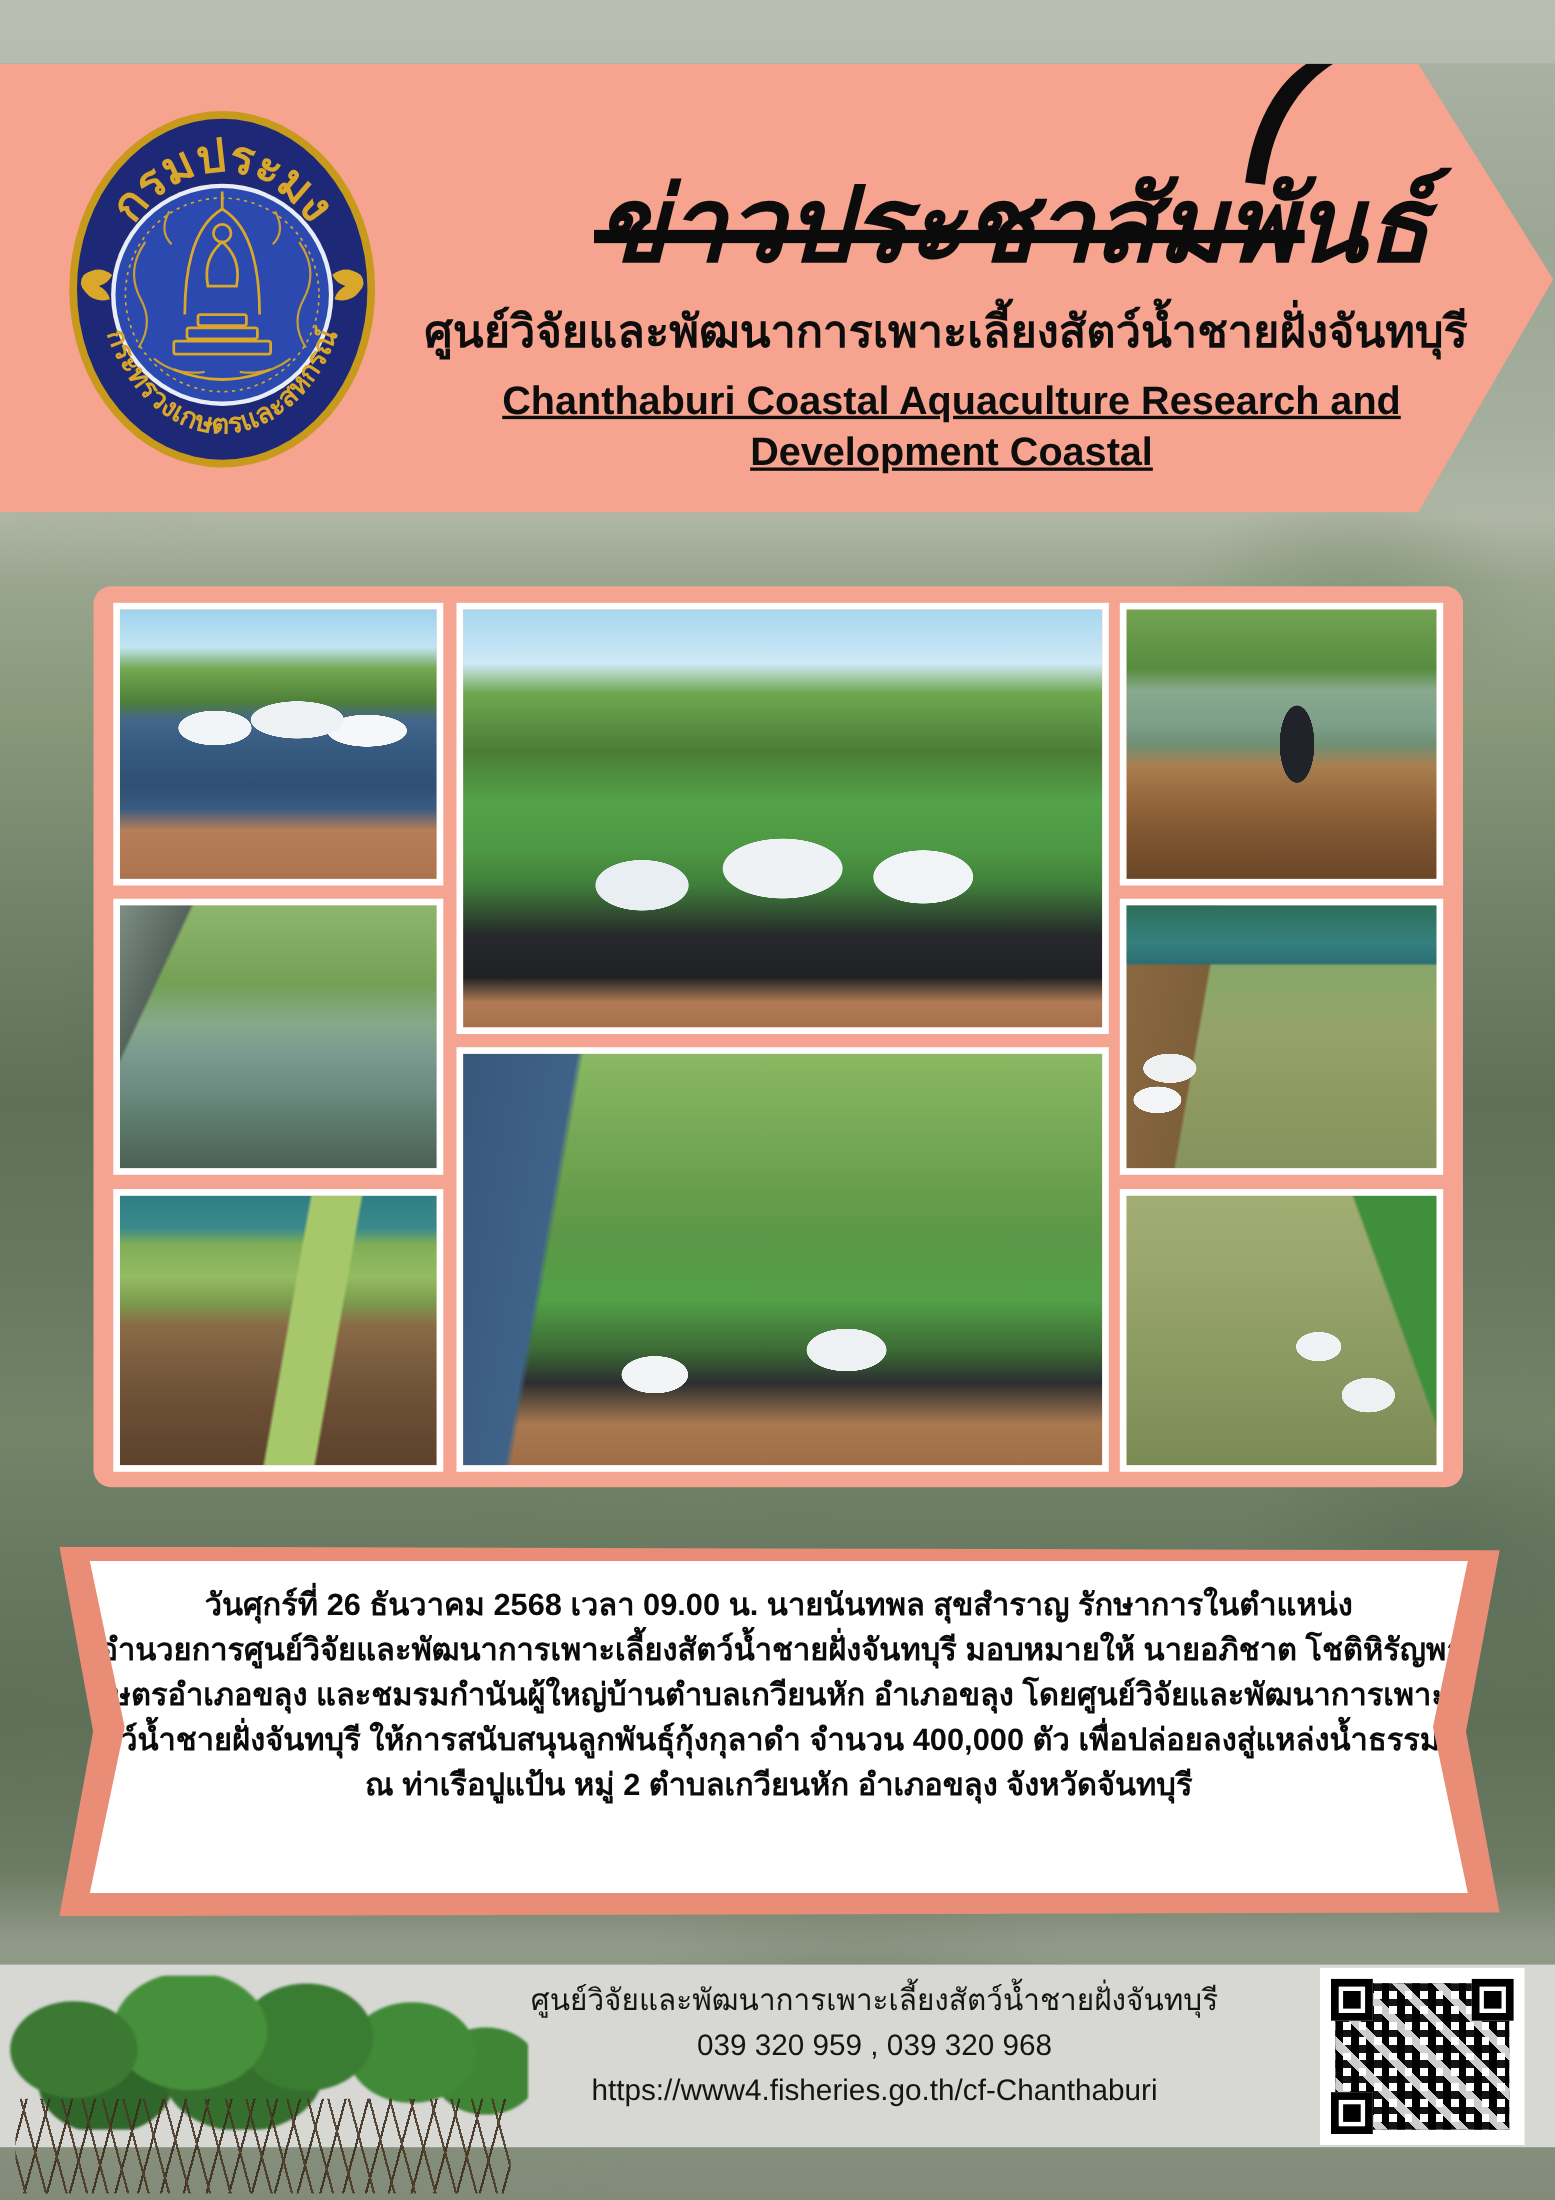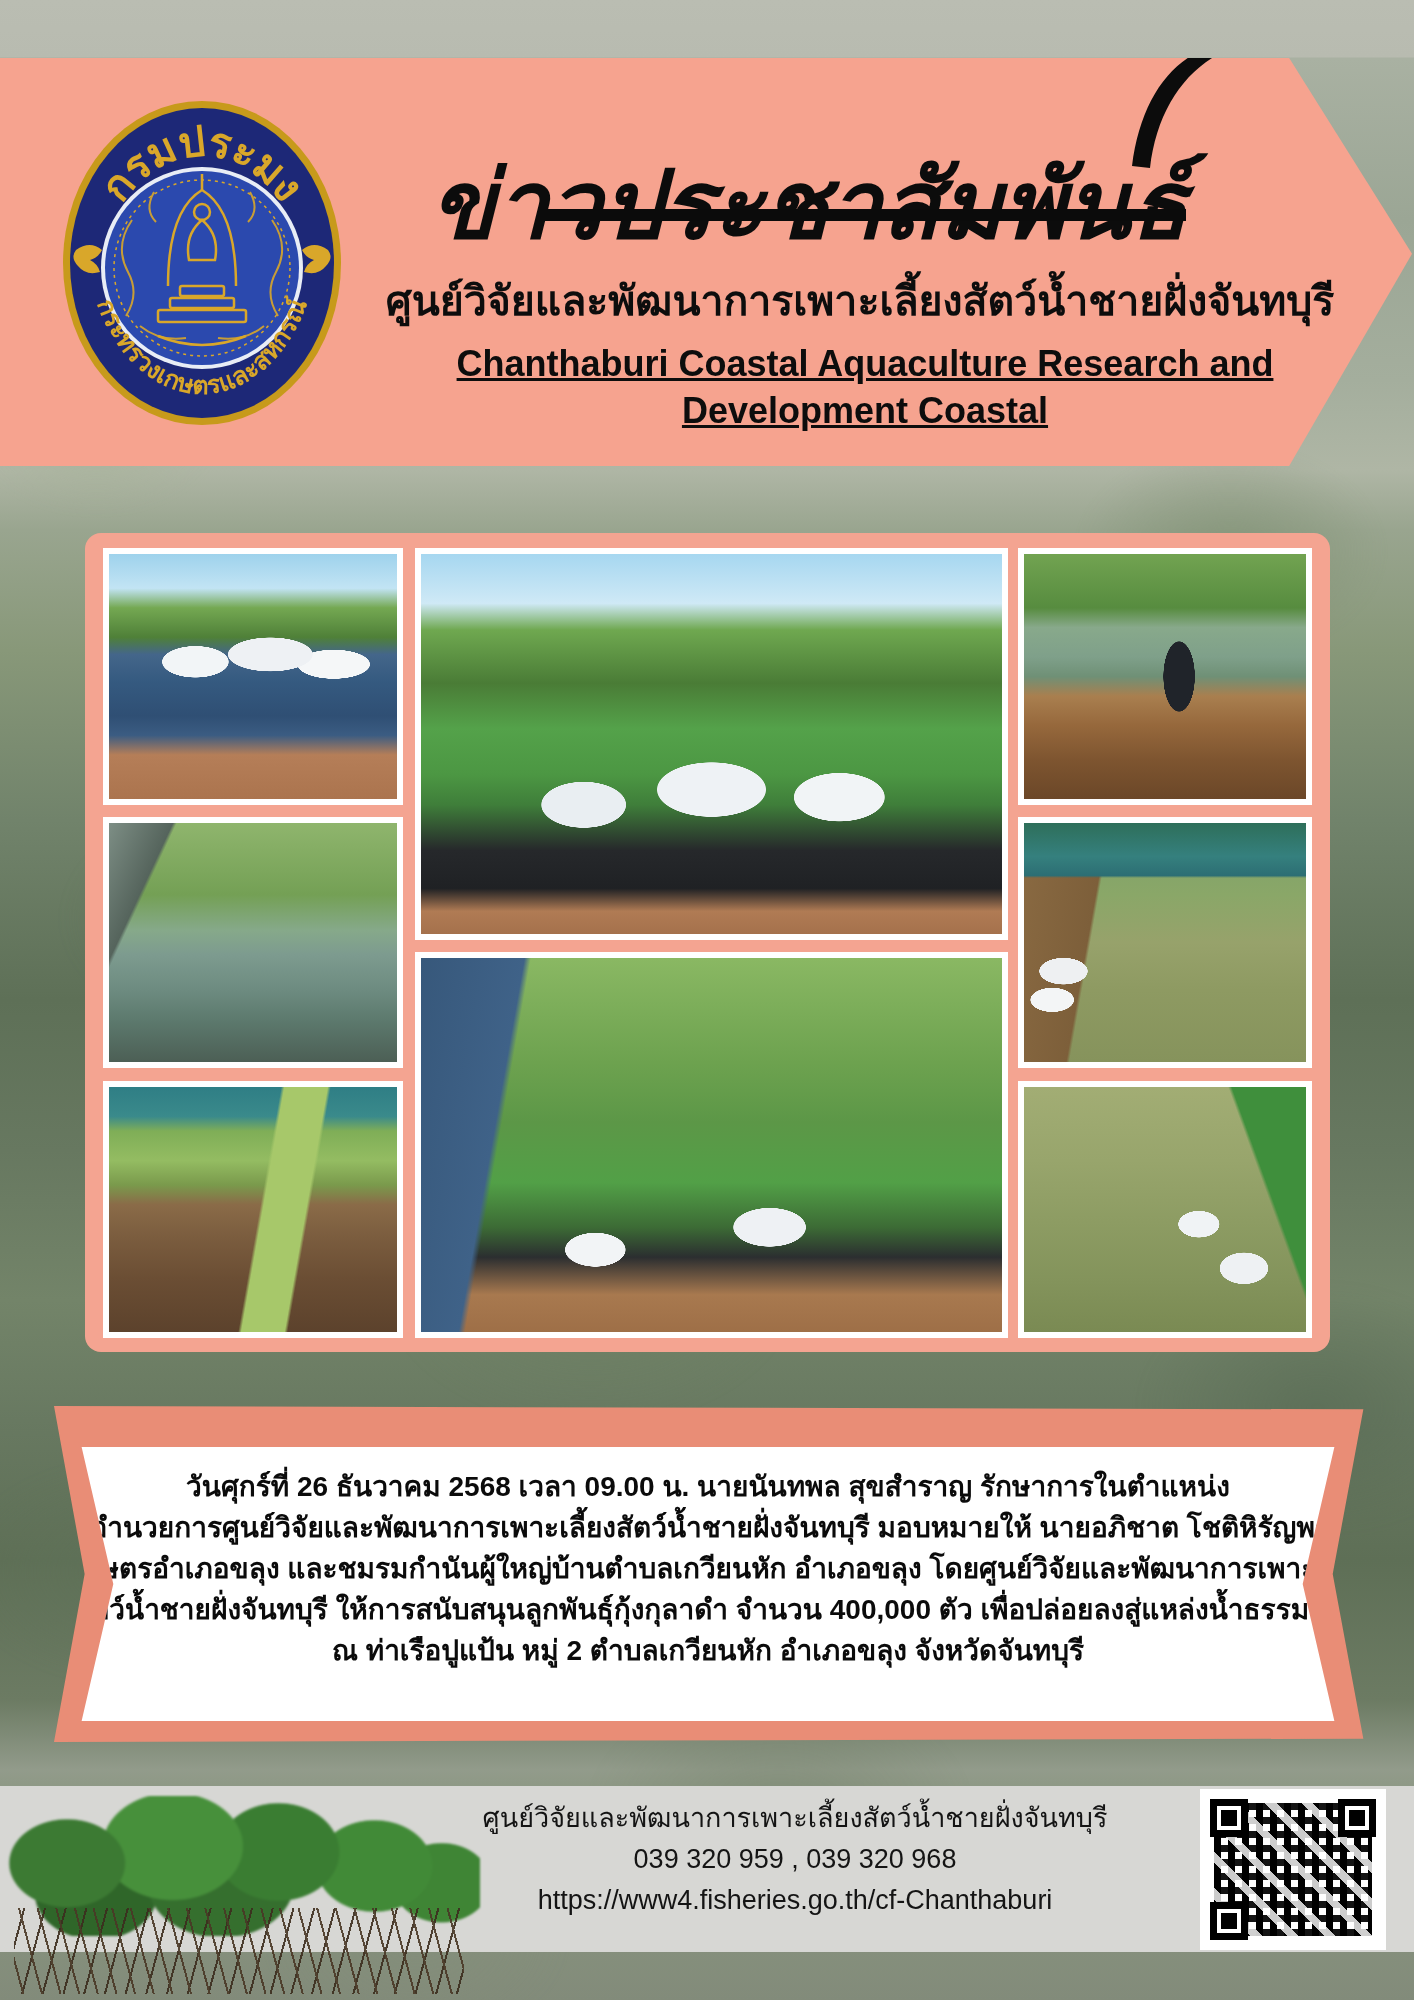--- a/index.html
+++ b/index.html
@@ -31,21 +31,21 @@
   .banner{
     position:absolute;left:0;top:58px;width:1412px;height:408px;
     background:#f6a38f;
     clip-path:polygon(0 0,91.3% 0,100% 48%,91.3% 100%,0 100%);
   }
   .logo{position:absolute;left:62px;top:42px;width:280px;height:326px;}
   .logo svg{width:100%;height:100%;display:block;}
   .title{
     position:absolute;left:430px;top:8px;width:870px;height:150px;
     font-family:"DejaVu Serif",serif;font-style:italic;font-weight:bold;
-    font-size:95px;line-height:150px;color:#0c0c0c;text-align:left;
+    font-size:95px;line-height:150px;color:#0c0c0c;text-align:right;
     white-space:nowrap;
   }
   .title-underline{position:absolute;left:540px;top:151px;width:646px;height:12px;background:#0b0b0b;}
   .flourish{position:absolute;left:1118px;top:-22px;width:110px;height:135px;}
   .org-th{
     position:absolute;left:360px;top:210px;width:1000px;
     font-size:41px;font-weight:bold;color:#0d0d0d;text-align:center;white-space:nowrap;
   }
   .org-en{
     position:absolute;left:420px;top:282px;width:890px;
@@ -96,21 +96,21 @@
 
   
   .ribbon{position:absolute;left:42px;top:1406px;width:1332px;height:336px;}
   .ribbon-bg{
     position:absolute;inset:0;background:#e98d76;
     clip-path:polygon(0.9% 0%,99.2% 1%,96.9% 50%,99.2% 99%,0.9% 100%,3.2% 50%);
   }
   .ribbon-white{
     position:absolute;left:32px;right:32px;top:13px;bottom:21px;background:#ffffff;
     clip-path:polygon(0.6% 0%,99.4% 0%,96.9% 50%,99.4% 100%,0.6% 100%,3.1% 50%);
-    text-align:center;padding-top:19px;box-sizing:border-box;margin-top:28px;
+    text-align:center;padding-top:19px;box-sizing:border-box;
   }
   .body-line{
     font-size:28px;font-weight:bold;color:#0b0b0b;line-height:41px;white-space:nowrap;
   }
 
   
   .footer-band{position:absolute;left:0;top:1786px;width:1414px;height:166px;background:#d7d7d4;}
   .tree-crown{
     position:absolute;left:0;top:1796px;width:480px;height:140px;filter:blur(1px);
     background-image:

